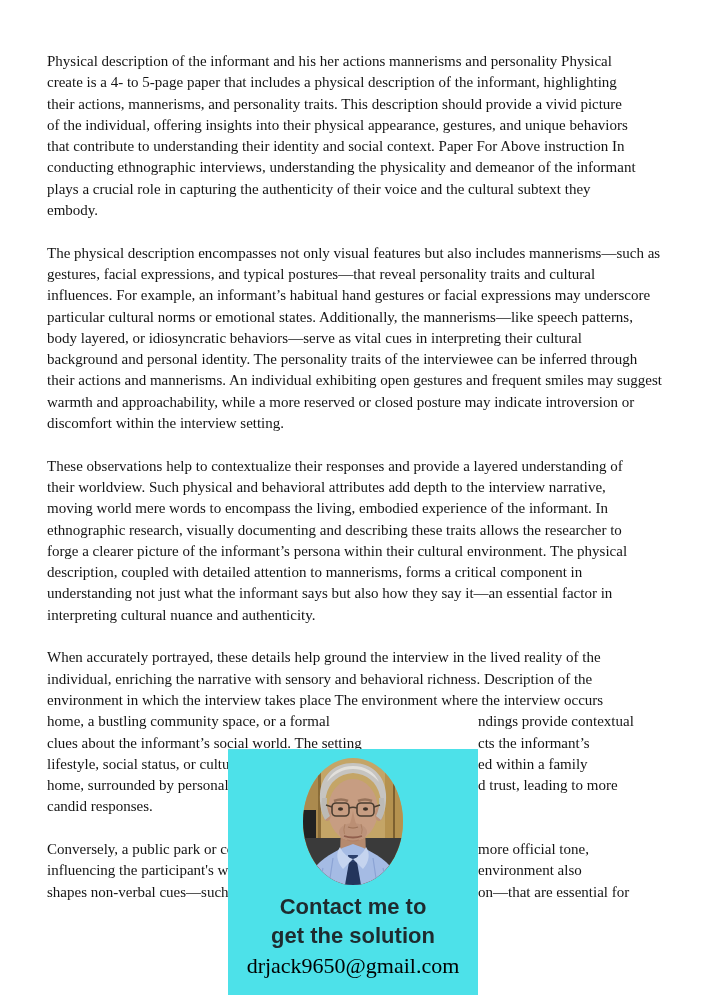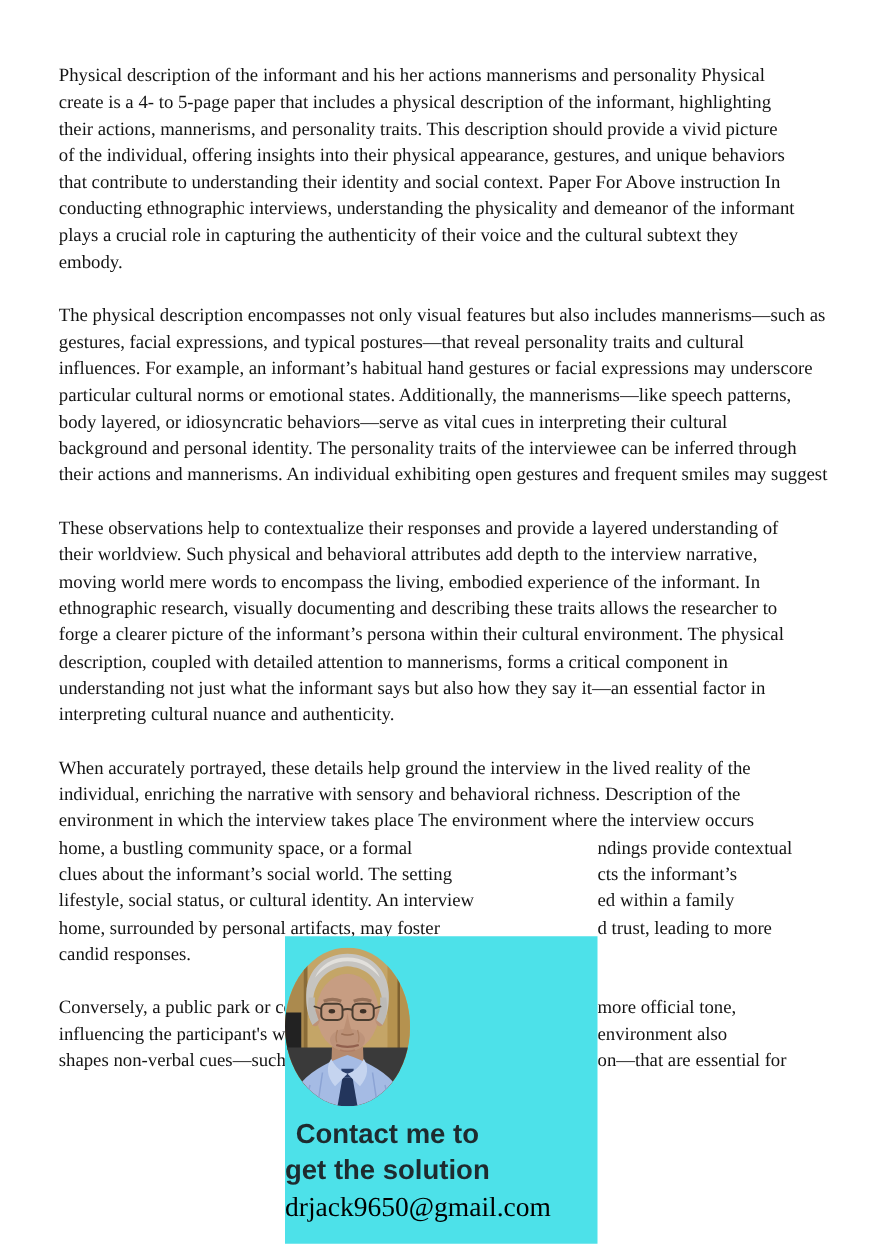--- a/index.html
+++ b/index.html
@@ -25,21 +25,21 @@
   .frag-right { position: absolute; left: 431px; top: 0; }
 
   .overlay {
     position: absolute;
     left: 228px;
     top: 729px;
     width: 250px;
     height: 246px;
     display: flex;
     flex-direction: column;
-    align-items: flex-start;
+    align-items: center;
     box-sizing: border-box;
   }
   .photo {
     margin-top: 9px;
     width: 100px;
     height: 127px;
     border-radius: 50%;
     overflow: hidden;
     flex: 0 0 auto;
   }
@@ -79,20 +79,22 @@
         <div class="line">embody.</div>
       </div>
       <div class="para">
         <div class="line">The physical description encompasses not only visual features but also includes mannerisms—such as</div>
         <div class="line">gestures, facial expressions, and typical postures—that reveal personality traits and cultural</div>
         <div class="line">influences. For example, an informant’s habitual hand gestures or facial expressions may underscore</div>
         <div class="line">particular cultural norms or emotional states. Additionally, the mannerisms—like speech patterns,</div>
         <div class="line">body layered, or idiosyncratic behaviors—serve as vital cues in interpreting their cultural</div>
         <div class="line">background and personal identity. The personality traits of the interviewee can be inferred through</div>
         <div class="line">their actions and mannerisms. An individual exhibiting open gestures and frequent smiles may suggest</div>
+        <div class="line">warmth and approachability, while a more reserved or closed posture may indicate introversion or</div>
+        <div class="line">discomfort within the interview setting.</div>
       </div>
       <div class="para">
         <div class="line">These observations help to contextualize their responses and provide a layered understanding of</div>
         <div class="line">their worldview. Such physical and behavioral attributes add depth to the interview narrative,</div>
         <div class="line">moving world mere words to encompass the living, embodied experience of the informant. In</div>
         <div class="line">ethnographic research, visually documenting and describing these traits allows the researcher to</div>
         <div class="line">forge a clearer picture of the informant’s persona within their cultural environment. The physical</div>
         <div class="line">description, coupled with detailed attention to mannerisms, forms a critical component in</div>
         <div class="line">understanding not just what the informant says but also how they say it—an essential factor in</div>
         <div class="line">interpreting cultural nuance and authenticity.</div>

